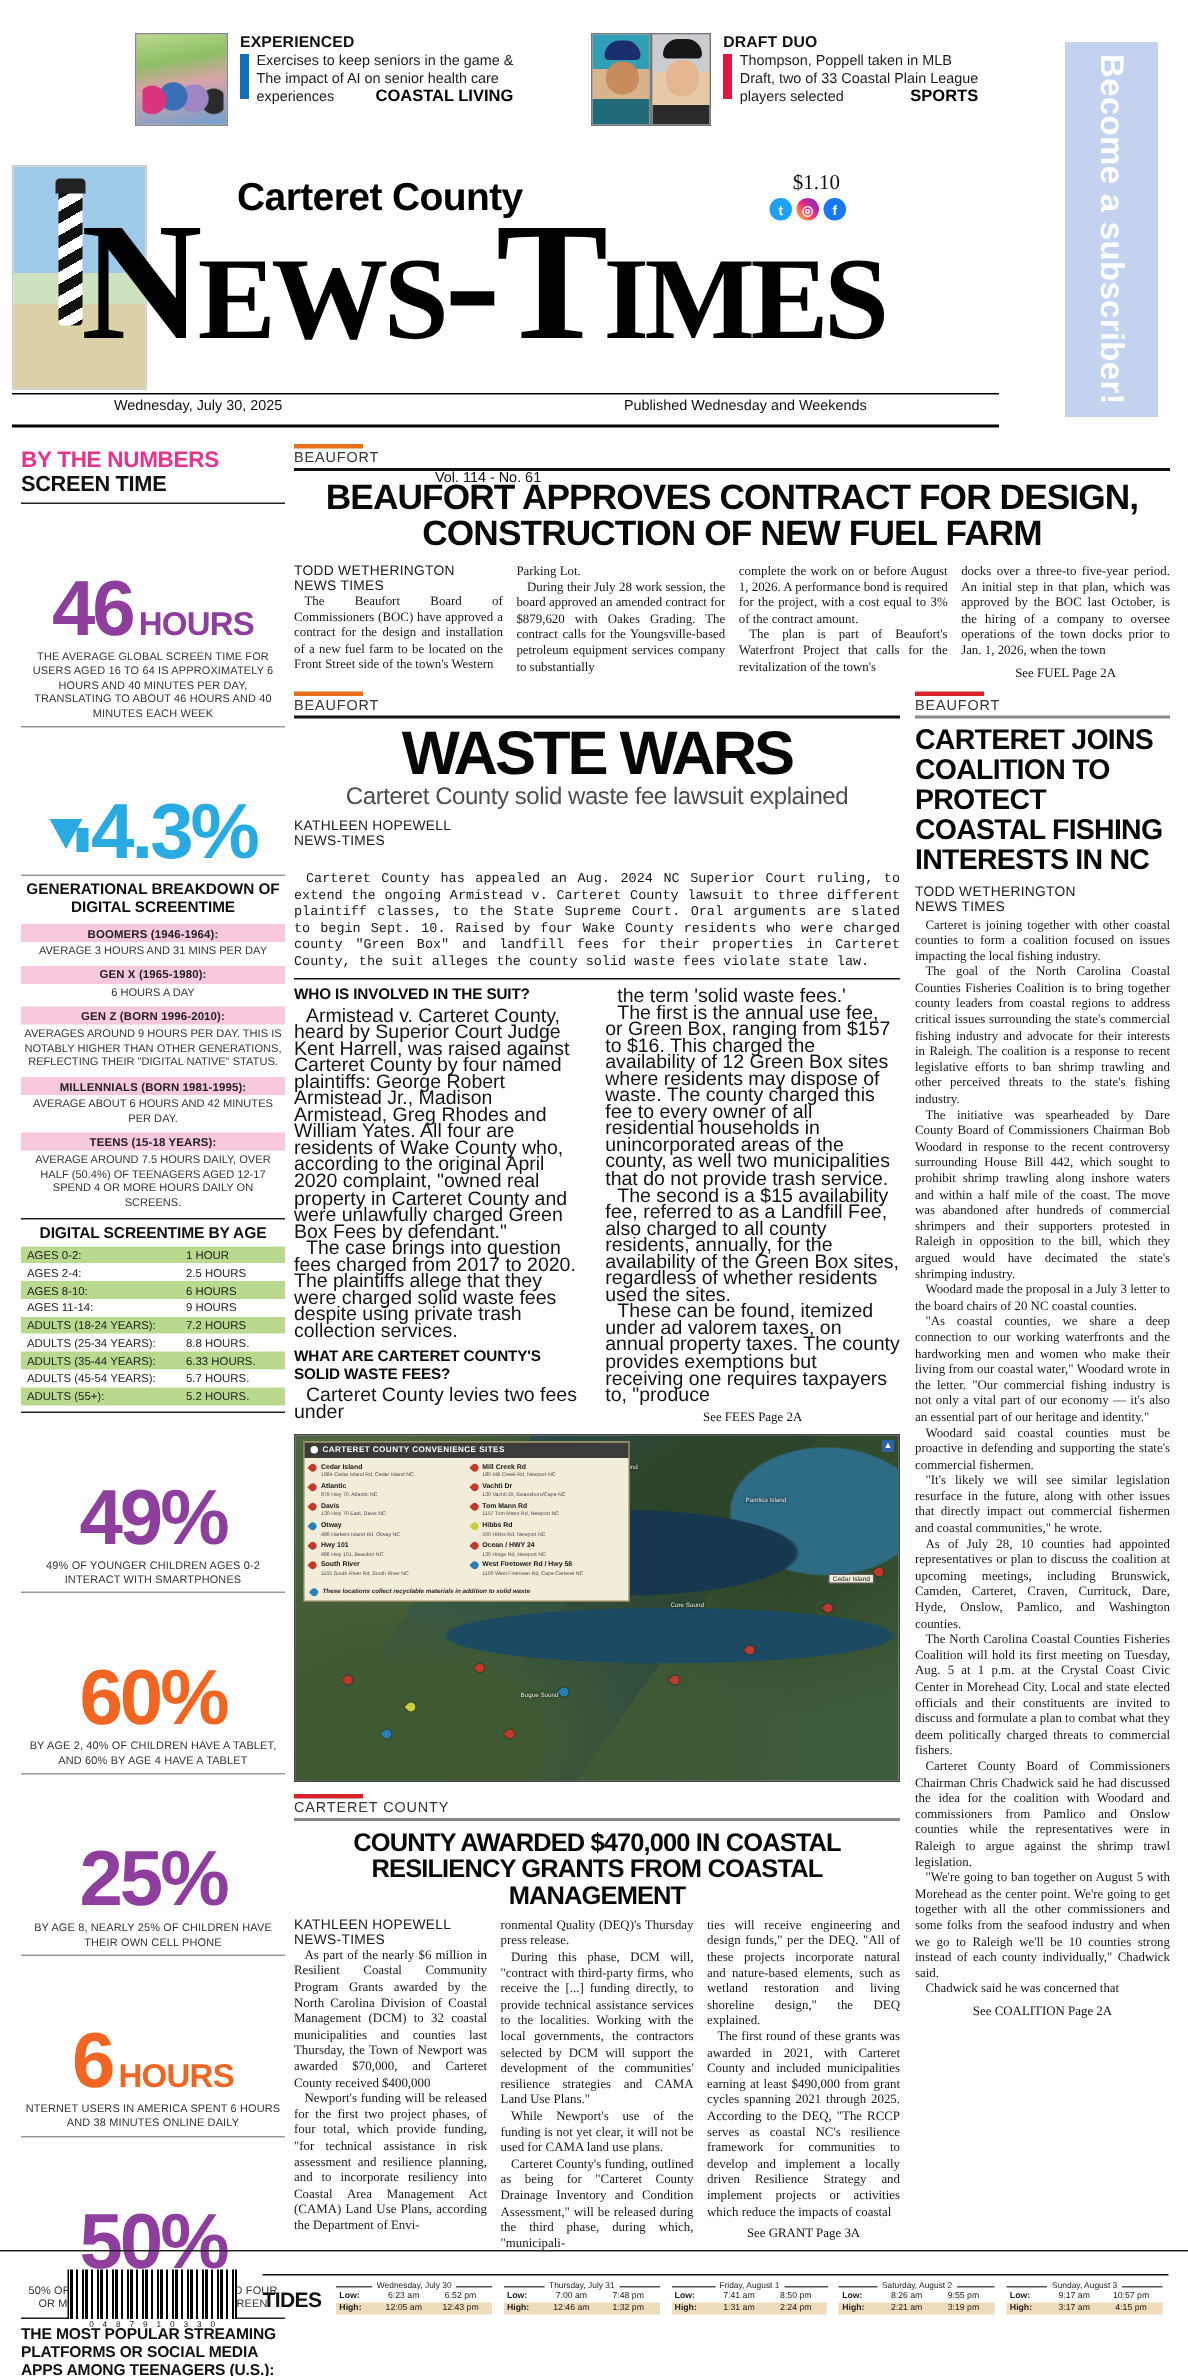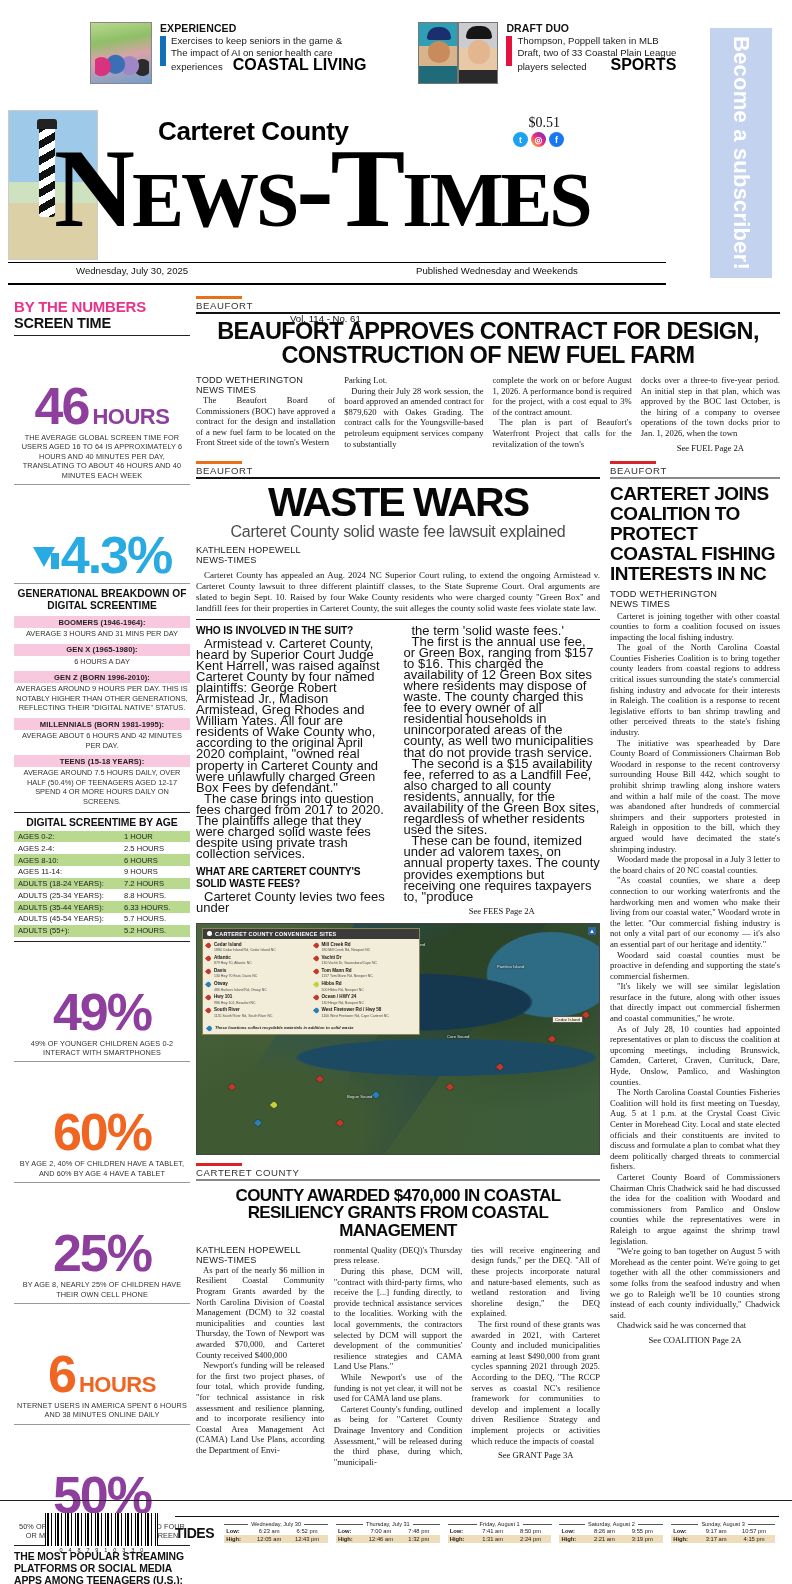--- a/index.html
+++ b/index.html
@@ -37,21 +37,21 @@
   .p2 { background:linear-gradient(180deg,#caccd0 0 42%, #e7c9a8 42% 78%, #2a2a2a 78% 100%); }
   .p2::before{content:"";position:absolute;left:7px;top:3px;width:26px;height:13px;background:#161616;border-radius:11px 11px 3px 3px;}
   .p2::after{content:"";position:absolute;left:9px;top:17px;width:22px;height:24px;background:#e3b690;border-radius:46%;}
   .promo-text { padding-left:2px; }
   .promo-kicker { font-size:10.5px; font-weight:bold; letter-spacing:.1px; color:#111; margin-bottom:1px; }
   .promo-body { display:flex; gap:5px; }
   .promo-bar { width:6px; flex:none; }
   .promo-bar.blue { background:#1070b8; height:30px; margin-top:1px; }
   .promo-bar.red  { background:#e4123f; height:30px; margin-top:1px; }
   .promo-lines { font-size:9.6px; line-height:11.8px; color:#1b1b1b; max-width:270px; }
-  .promo-section { font-weight:bold; font-size:16px; color:#000;text-align:right; }
+  .promo-section { font-weight:bold; font-size:11px; color:#000;text-align:right; }
   .promo-lines .lastline { display:flex; justify-content:space-between; align-items:baseline; gap:10px;}
 
   
   .sub-banner {
     position:absolute; right:20px; top:28px; width:62px; height:250px;
     background:#c3d2ee;
   }
   .sub-banner span {
     position:absolute; left:50%; top:50%;
     transform: translate(-50%,-50%) rotate(90deg);
@@ -163,21 +163,21 @@
   .bodytext p.noind { text-indent:0; }
   .jump { font-family:"Liberation Serif",serif; font-size:8.6px; text-align:center; margin-top:4px; color:#111;}
 
   
   .ww-zone { display:flex; gap:10px; margin-top:8px; }
   .ww-left { width:404px; }
   .ww-right { width:170px; }
 
   .ww-title { font-weight:bold; font-size:41px; letter-spacing:-2px; text-align:center; line-height:40px; color:#080808; margin-top:3px;}
   .ww-deck { font-size:16px; color:#4d4d4d; text-align:center; letter-spacing:-.3px; margin-top:1px; font-weight:300;}
-  .ww-lede { font-family:Liberation Serif, serif; font-size:9px; line-height:11px; text-align:justify; margin-top:5px; color:#161616;}
+  .ww-lede { font-family:Liberation Mono, monospace; font-size:9px; line-height:11px; text-align:justify; margin-top:16px; color:#161616;}
   .ww-lede p { text-indent:8px; margin:0;}
   .ww-rule { border-top:1.4px solid #111; margin:5px 0 5px; }
   .ww-cols { display:flex; gap:11px; }
   .ww-cols > div { flex:1; }
   .sanstext { font-size:13px; line-height:11.1px; color:#141414; }
   .sanstext p { text-indent:8px; margin:0; }
   .qhead { font-size:10.2px; font-weight:bold; color:#0c0c0c; line-height:12px; margin-bottom:1px; letter-spacing:-.1px;}
   .qhead.mt { margin-top:7px; }
 
   .rcol-head { font-size:19px; font-weight:bold; line-height:20px; letter-spacing:-.5px; color:#0a0a0a; margin:5px 0 5px;}
@@ -278,21 +278,21 @@
   </div>
 
   <div class="sub-banner">
     <span>Become a subscriber!</span>
   </div>
 
   <div class="masthead">
     <div class="light-img"></div>
     <div class="mast-county">Carteret County</div>
     <div class="mast-main">N<span class="sc">EWS</span>-T<span class="sc">IMES</span></div>
-    <div class="price">$0.51</div>
+    <div class="price">$1.10</div>
     <div class="socials">
       <div class="social s-tw">t</div>
       <div class="social s-ig">◎</div>
       <div class="social s-fb">f</div>
     </div>
   </div>
   <div class="mast-rule"></div>
   <div class="mast-meta">
     <span class="m1">Wednesday, July 30, 2025</span>
     <span class="m2">Vol. 114 - No. 61</span>

